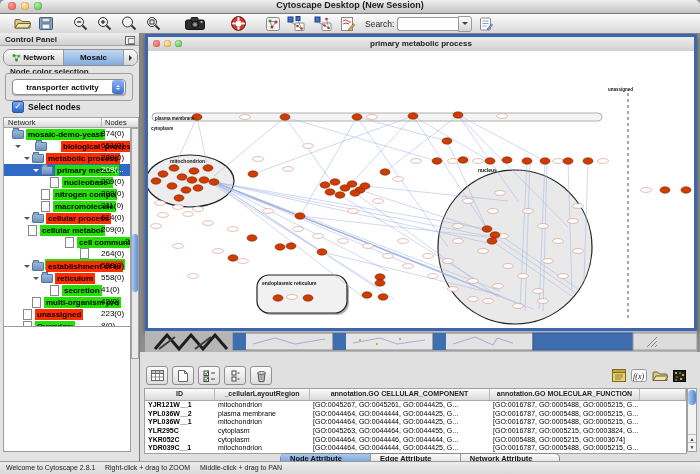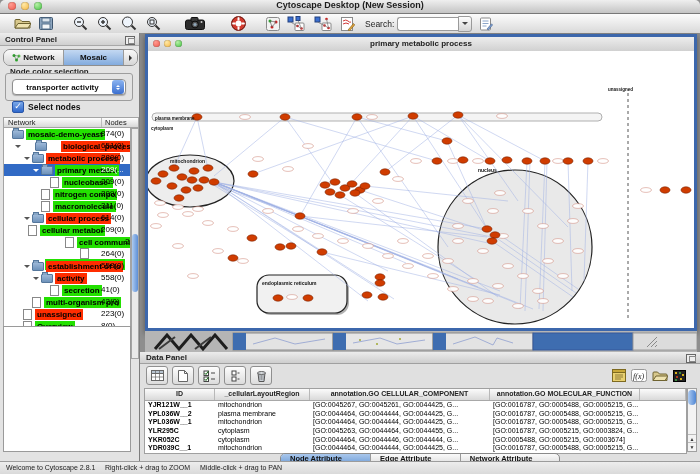--- a/index.html
+++ b/index.html
@@ -332,21 +332,21 @@
       </div>
       <div class="trow" style="padding-left: 20px;">
         <span class="tri"></span>
         <span class="fold"></span>
         <span class="tlabel" style="background: rgb(255, 45, 0);">establishment of lo</span>
         <span class="tnum">558(0)</span>
       </div>
       <div class="trow" style="padding-left: 29px;">
         <span class="tri"></span>
         <span class="fold"></span>
-        <span class="tlabel" style="background: rgb(255, 45, 0);">activity</span>
+        <span class="tlabel" style="background: rgb(255, 45, 0);">reticulum</span>
         <span class="tnum">558(0)</span>
       </div>
       <div class="trow" style="padding-left: 38px;">
         <span class="tri-sp"></span>
         <span class="file"></span>
         <span class="tlabel" style="background: rgb(35, 224, 0);">secretion</span>
         <span class="tnum">41(0)</span>
       </div>
       <div class="trow" style="padding-left: 20px;">
         <span class="tri-sp"></span>
@@ -584,24 +584,20 @@
       <rect x="288" y="2" width="13" height="17" fill="#3e6db0"></rect>
       <path d="M308,13 L330,6 L348,14 L352,7 L368,12" stroke="#8fa0d0" stroke-width=".8" fill="none"></path>
       <rect x="388" y="2" width="100" height="17" fill="#3e6db0" stroke="#35599a"></rect>
       <rect x="488" y="2" width="64" height="17" fill="#dcdcdc" stroke="#9a9a9a"></rect>
       <path d="M502,16 L512,6 M506,16 L512,10 M510,16 L512,14" stroke="#8a8a8a" stroke-width="1" fill="none"></path>
     </svg>
   </div>
 </div>
 
 <div class="abs dpanel">
-  <div class="dp-head">
-    <span>Data Panel</span>
-    <span class="float-ic" style="top:2px"></span>
-  </div>
   <div class="dp-toolbar">
     <span class="dp-btn">
       <svg width="13" height="11">
           <rect x="0.5" y="0.5" width="12" height="10" fill="#fff" stroke="#666"></rect>
           <rect x="0.5" y="0.5" width="12" height="3" fill="#b8c4d0" stroke="#666"></rect>
           <path d="M4.5,0.5 V10.5 M8.5,0.5 V10.5 M0.5,7 H12.5" stroke="#666" stroke-width=".7"></path>
         </svg>
     </span>
     <span class="dp-btn">
       <svg width="10" height="12">

